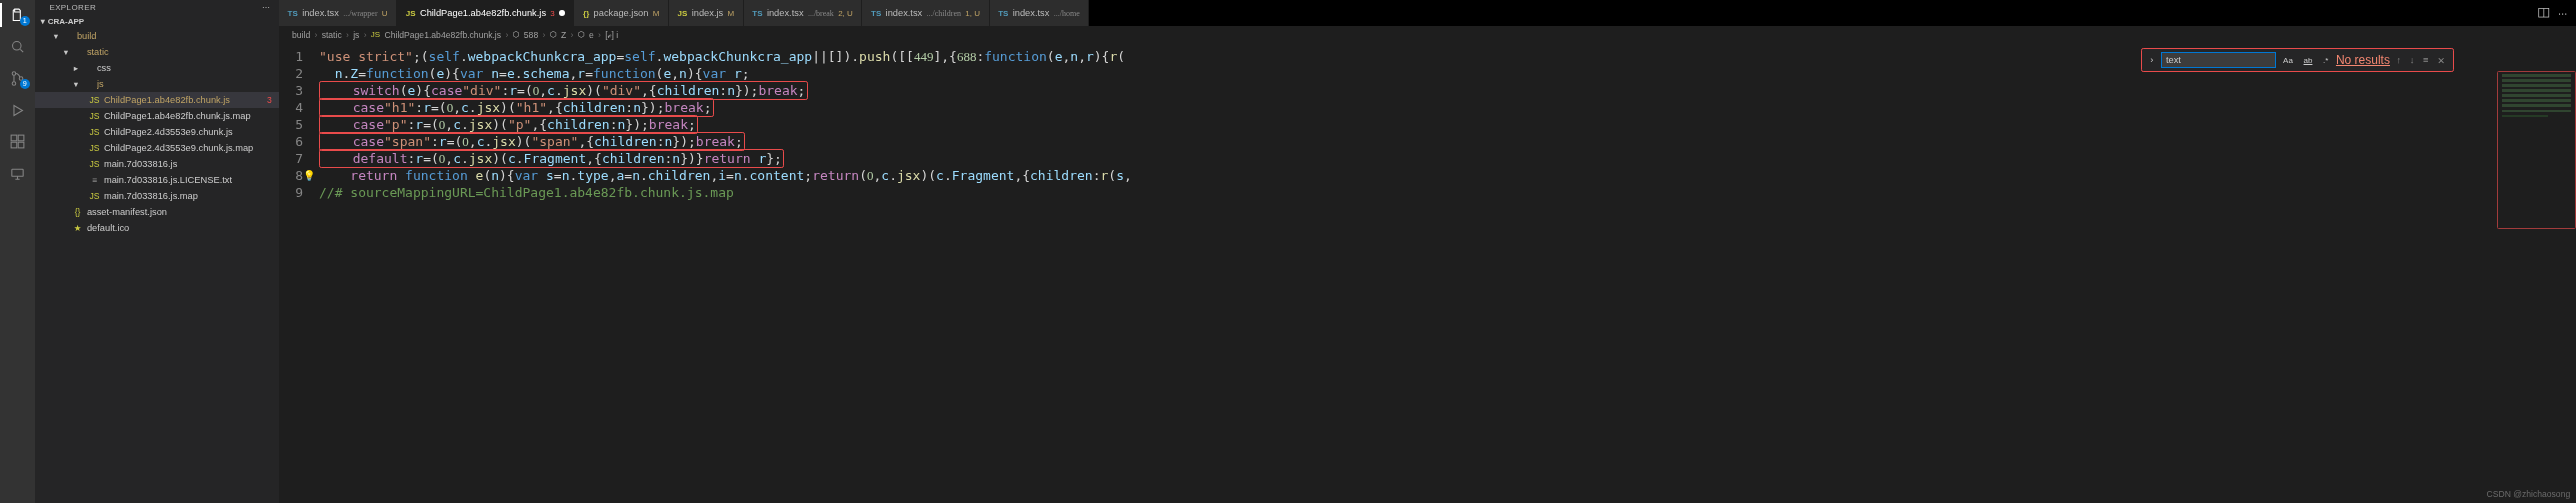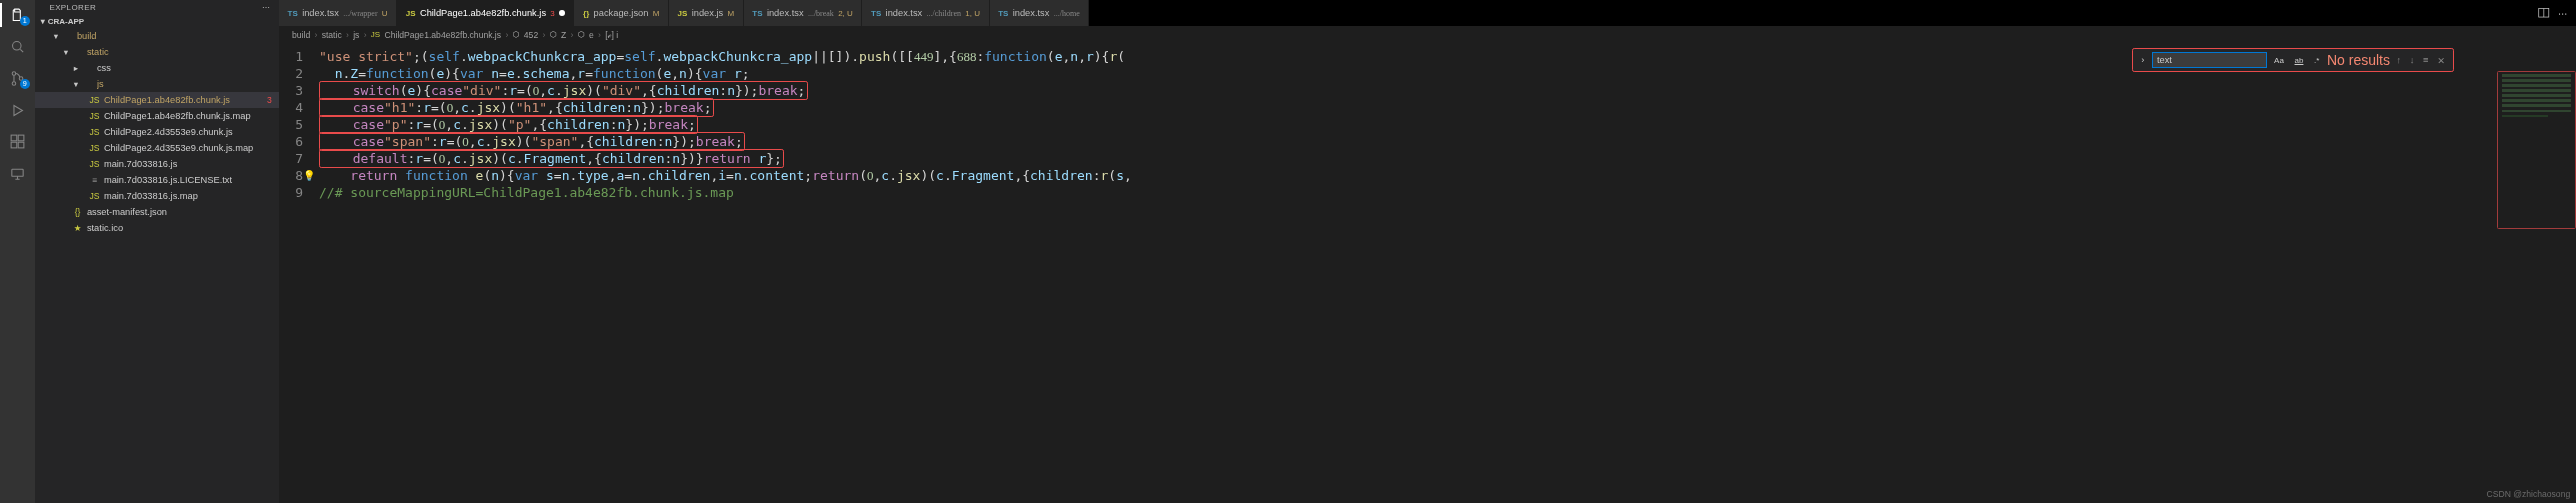--- a/index.html
+++ b/index.html
@@ -32,21 +32,21 @@
 .tab .dirty { width:5.8px; height:5.8px; border-radius:50%; background:#fff; }
 .tab-actions { margin-left:auto; display:flex; gap:8.6px; padding:0 8.6px; color:#ccc; align-items:center; }
 .breadcrumb { display:flex; align-items:center; gap:4.3px; padding:2.9px 13px; font-size:8.6px; color:#a0a0a0; }
 .bc-sep { color:#666; }
 .bc-icon { font-size:8px; }
 .code-wrap { position:relative; flex:1; }
 .find-widget { position:absolute; top:4.3px; right:122px; display:flex; align-items:center; gap:4.3px; background:#252526; border:1.4px solid #e94b4b; border-radius:2.2px; padding:2.9px 5.8px; z-index:5; }
 .find-widget .expand { color:#ccc; cursor:pointer; padding:0 2.9px; }
 .find-widget input { background:#3c3c3c; border:0.7px solid #0078d4; color:#ccc; font-size:9.3px; padding:2.2px 4.3px; width:115px; outline:none; }
 .find-widget .opt { font-size:8px; color:#ccc; border:0.7px solid transparent; padding:0.7px 2.2px; cursor:pointer; }
-.find-widget .results { color:#f48771; font-size:14px; }
+.find-widget .results { color:#f48771; font-size:12px;text-decoration:underline; }
 .find-widget .nav-ico { color:#888; cursor:pointer; padding:0 2.2px; }
 .code { font-family:Consolas,monospace; font-size:13px; line-height:17px; padding:4.3px 0 0 0; }
 .line { display:flex; }
 .gutter { width:40px; text-align:right; color:#858585; padding-right:16px; user-select:none; position:relative; }
 .bulb { position:absolute; right:2.9px; color:#ffcc00; font-size:10px; }
 .code-text { white-space:pre; color:#d4d4d4; }
 .code-text.hl { border:1.4px solid #e94b4b; border-radius:2.2px; padding:0 1.4px; margin:-1.4px 0; }
 .s1 { color:#ce9178; } .k1 { color:#569cd6; } .k2 { color:#c586c0; } .fn { color:#dcdcaa; } .v1 { color:#9cdcfe; } .n1 { color:#b5cea8;font-family:Liberation Serif, serif; } .p1 { color:#d4d4d4; } .cm { color:#6a9955; }
 .minimap { position:absolute; top:27px; right:0; width:79px; height:158px; background:#1e1e1e; opacity:.65; border:1.4px solid #e94b4b; border-radius:1.4px; }
 .minimap .ml { height:2.9px; margin:2.2px 4.3px; background:#3a5a3a; }
@@ -168,21 +168,21 @@
           <span class="label">main.7d033816.js.map</span>
         </div>
         <div class="tree-row" style="padding-left: 26px;">
           <span class="chev"></span>
           <span class="f-icon" style="color:#cbcb41">{}</span>
           <span class="label">asset-manifest.json</span>
         </div>
         <div class="tree-row" style="padding-left: 26px;">
           <span class="chev"></span>
           <span class="f-icon" style="color:#cbcb41">★</span>
-          <span class="label">static.ico</span>
+          <span class="label">default.ico</span>
         </div>
       </div>
   </div>
 
   <div class="editor-area">
     <div class="tabs" id="tabs">
       <div class="tab">
           <span class="t-icon" style="color:#519aba">TS</span>
           <span>index.tsx</span>
           <span class="suffix">.../wrapper</span>
@@ -235,21 +235,21 @@
         <span>build</span>
         <span class="bc-sep">›</span>
         <span>static</span>
         <span class="bc-sep">›</span>
         <span>js</span>
         <span class="bc-sep">›</span>
         <span class="bc-icon" style="color: rgb(203, 203, 65);">JS</span>
         <span>ChildPage1.ab4e82fb.chunk.js</span>
         <span class="bc-sep">›</span>
         <span class="bc-icon" style="color: rgb(187, 187, 187);">⬡</span>
-        <span>452</span>
+        <span>588</span>
         <span class="bc-sep">›</span>
         <span class="bc-icon" style="color: rgb(187, 187, 187);">⬡</span>
         <span>Z</span>
         <span class="bc-sep">›</span>
         <span class="bc-icon" style="color: rgb(187, 187, 187);">⬡</span>
         <span>e</span>
         <span class="bc-sep">›</span>
         <span>[ℯ] i</span>
       </div>
 

